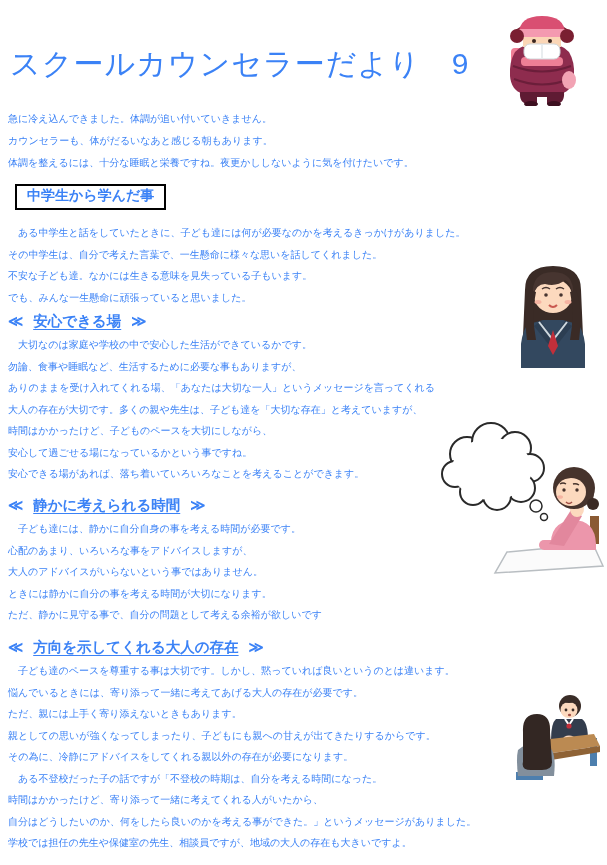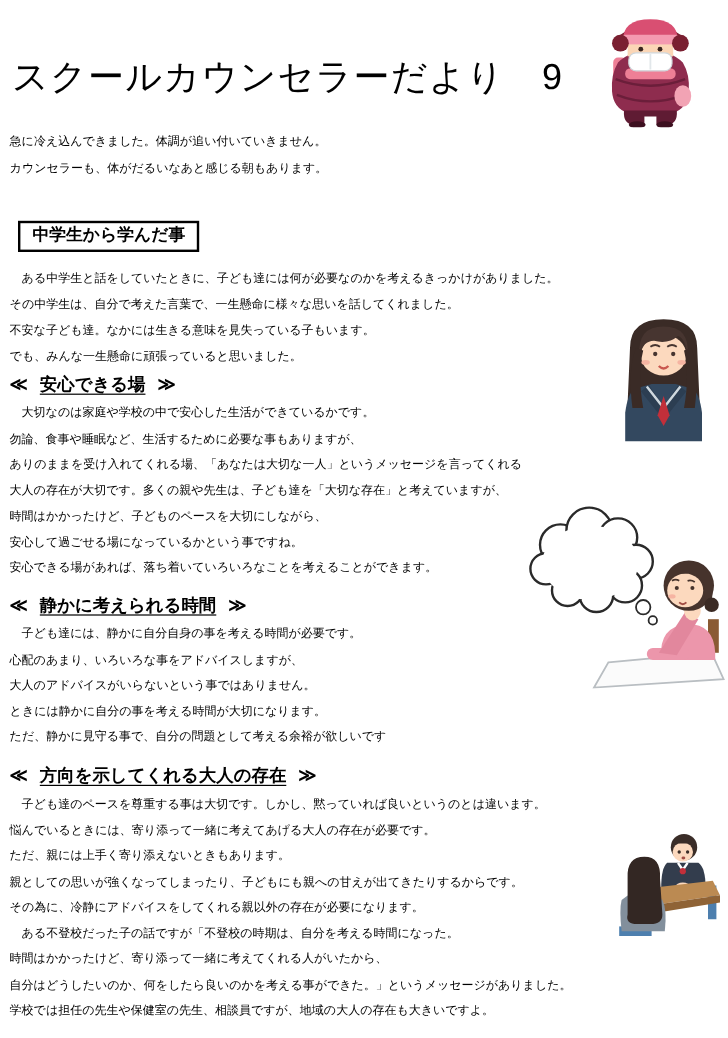--- a/index.html
+++ b/index.html
@@ -1,18 +1,18 @@
 <!DOCTYPE html>
 <html><head>
 <meta charset="utf-8">
 <style>
   html,body { margin:0; padding:0; background:#ffffff; }
   .page {
     position:relative; width:607px; height:865px; background:#ffffff;
-    font-family:"Liberation Sans", sans-serif; color:#000000; overflow:hidden;
+    font-family:"Liberation Sans", sans-serif; color:#3b82f6; overflow:hidden;
   }
   .title {
     position:absolute; left:10px; top:44px; margin:0;
     font-size:30px; font-weight:500; letter-spacing:1px; white-space:pre;
   }
   .block { position:absolute; }
   .line { font-size:10px; line-height:21.5px; white-space:pre; }
   #intro .line { line-height:22px; }
   .box-heading {
     display:inline-block; border:2px solid #000; padding:1px 10px 3px;
@@ -50,20 +50,21 @@
       <rect x="21" y="34" width="36" height="15" rx="6" fill="#ffffff" stroke="#cfd6da"></rect>
       <line x1="39" y1="35" x2="39" y2="48" stroke="#e2e7ea" stroke-width="1.5"></line>
       <circle cx="14" cy="26" r="7" fill="#7a1f31"></circle>
       <circle cx="64" cy="26" r="7" fill="#7a1f31"></circle>
     </svg>
   </div>
 
   <div class="block" id="intro" style="left:8px; top:108px;">
     <div class="line">急に冷え込んできました。体調が追い付いていきません。</div>
     <div class="line">カウンセラーも、体がだるいなあと感じる朝もあります。</div>
+    <div class="line">体調を整えるには、十分な睡眠と栄養ですね。夜更かししないように気を付けたいです。</div>
   </div>
 
   <div class="block" id="sec-learned" style="left:8px; top:184px;">
     <div class="box-heading">中学生から学んだ事</div>
     <div class="line">　ある中学生と話をしていたときに、子ども達には何が必要なのかを考えるきっかけがありました。</div>
     <div class="line">その中学生は、自分で考えた言葉で、一生懸命に様々な思いを話してくれました。</div>
     <div class="line">不安な子ども達。なかには生きる意味を見失っている子もいます。</div>
     <div class="line">でも、みんな一生懸命に頑張っていると思いました。</div>
   </div>
 

